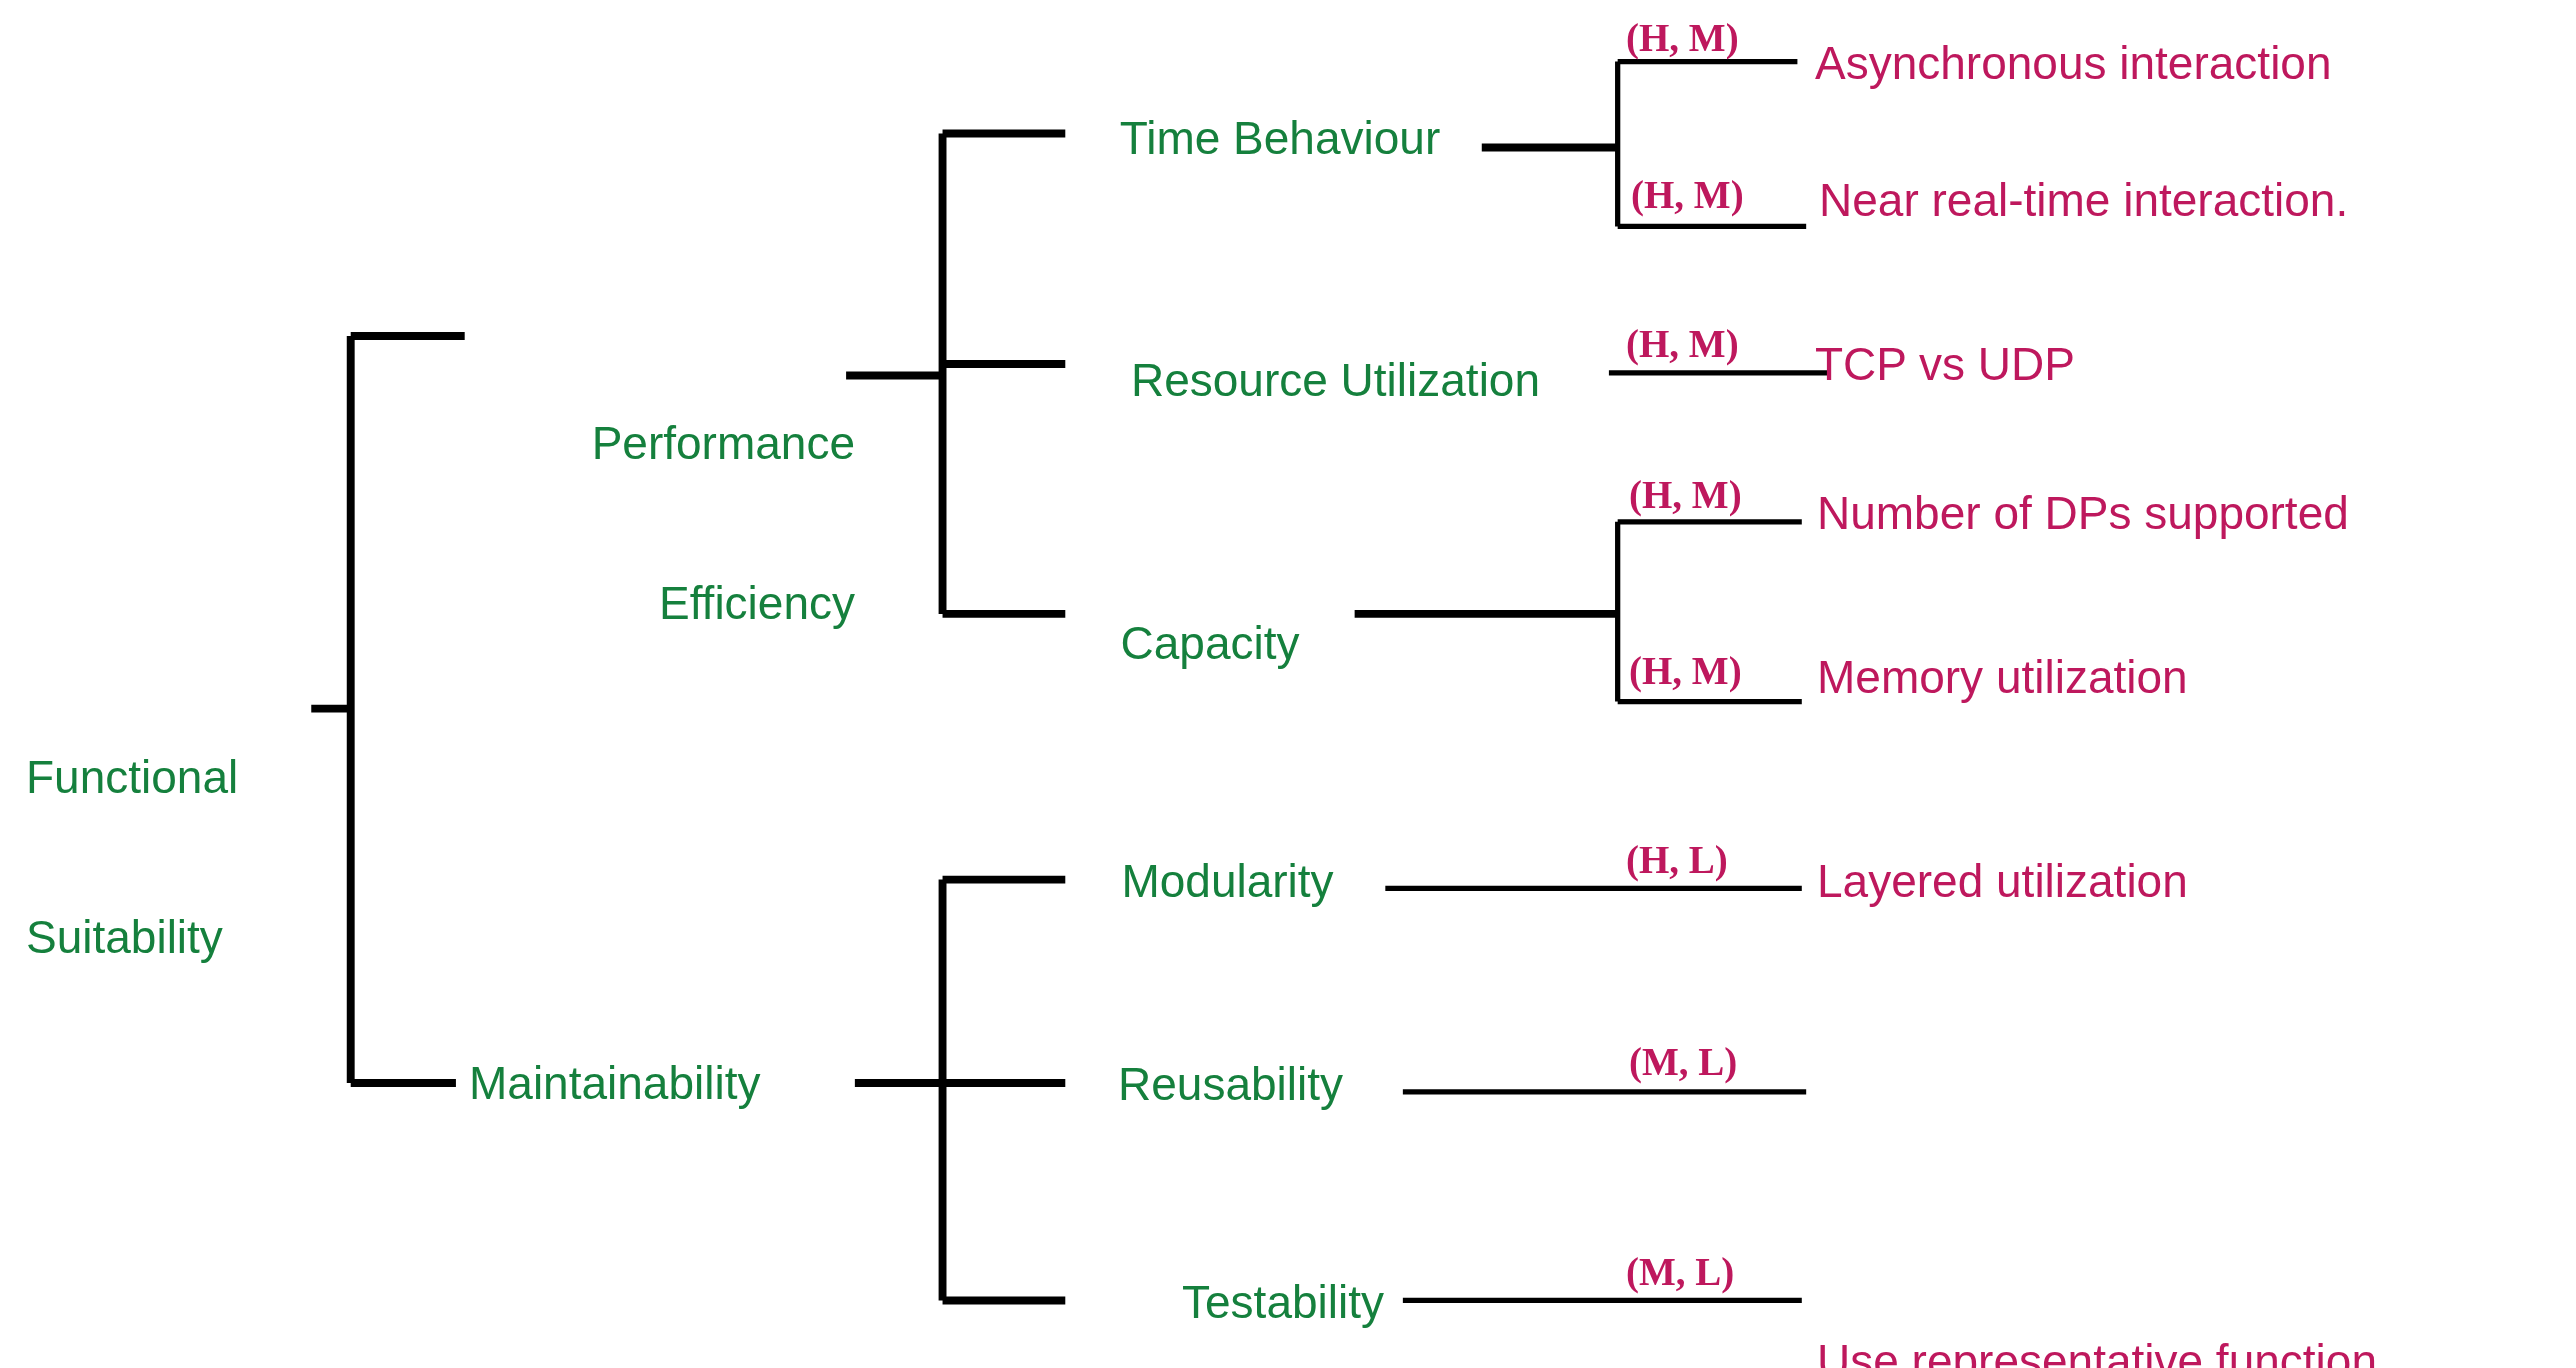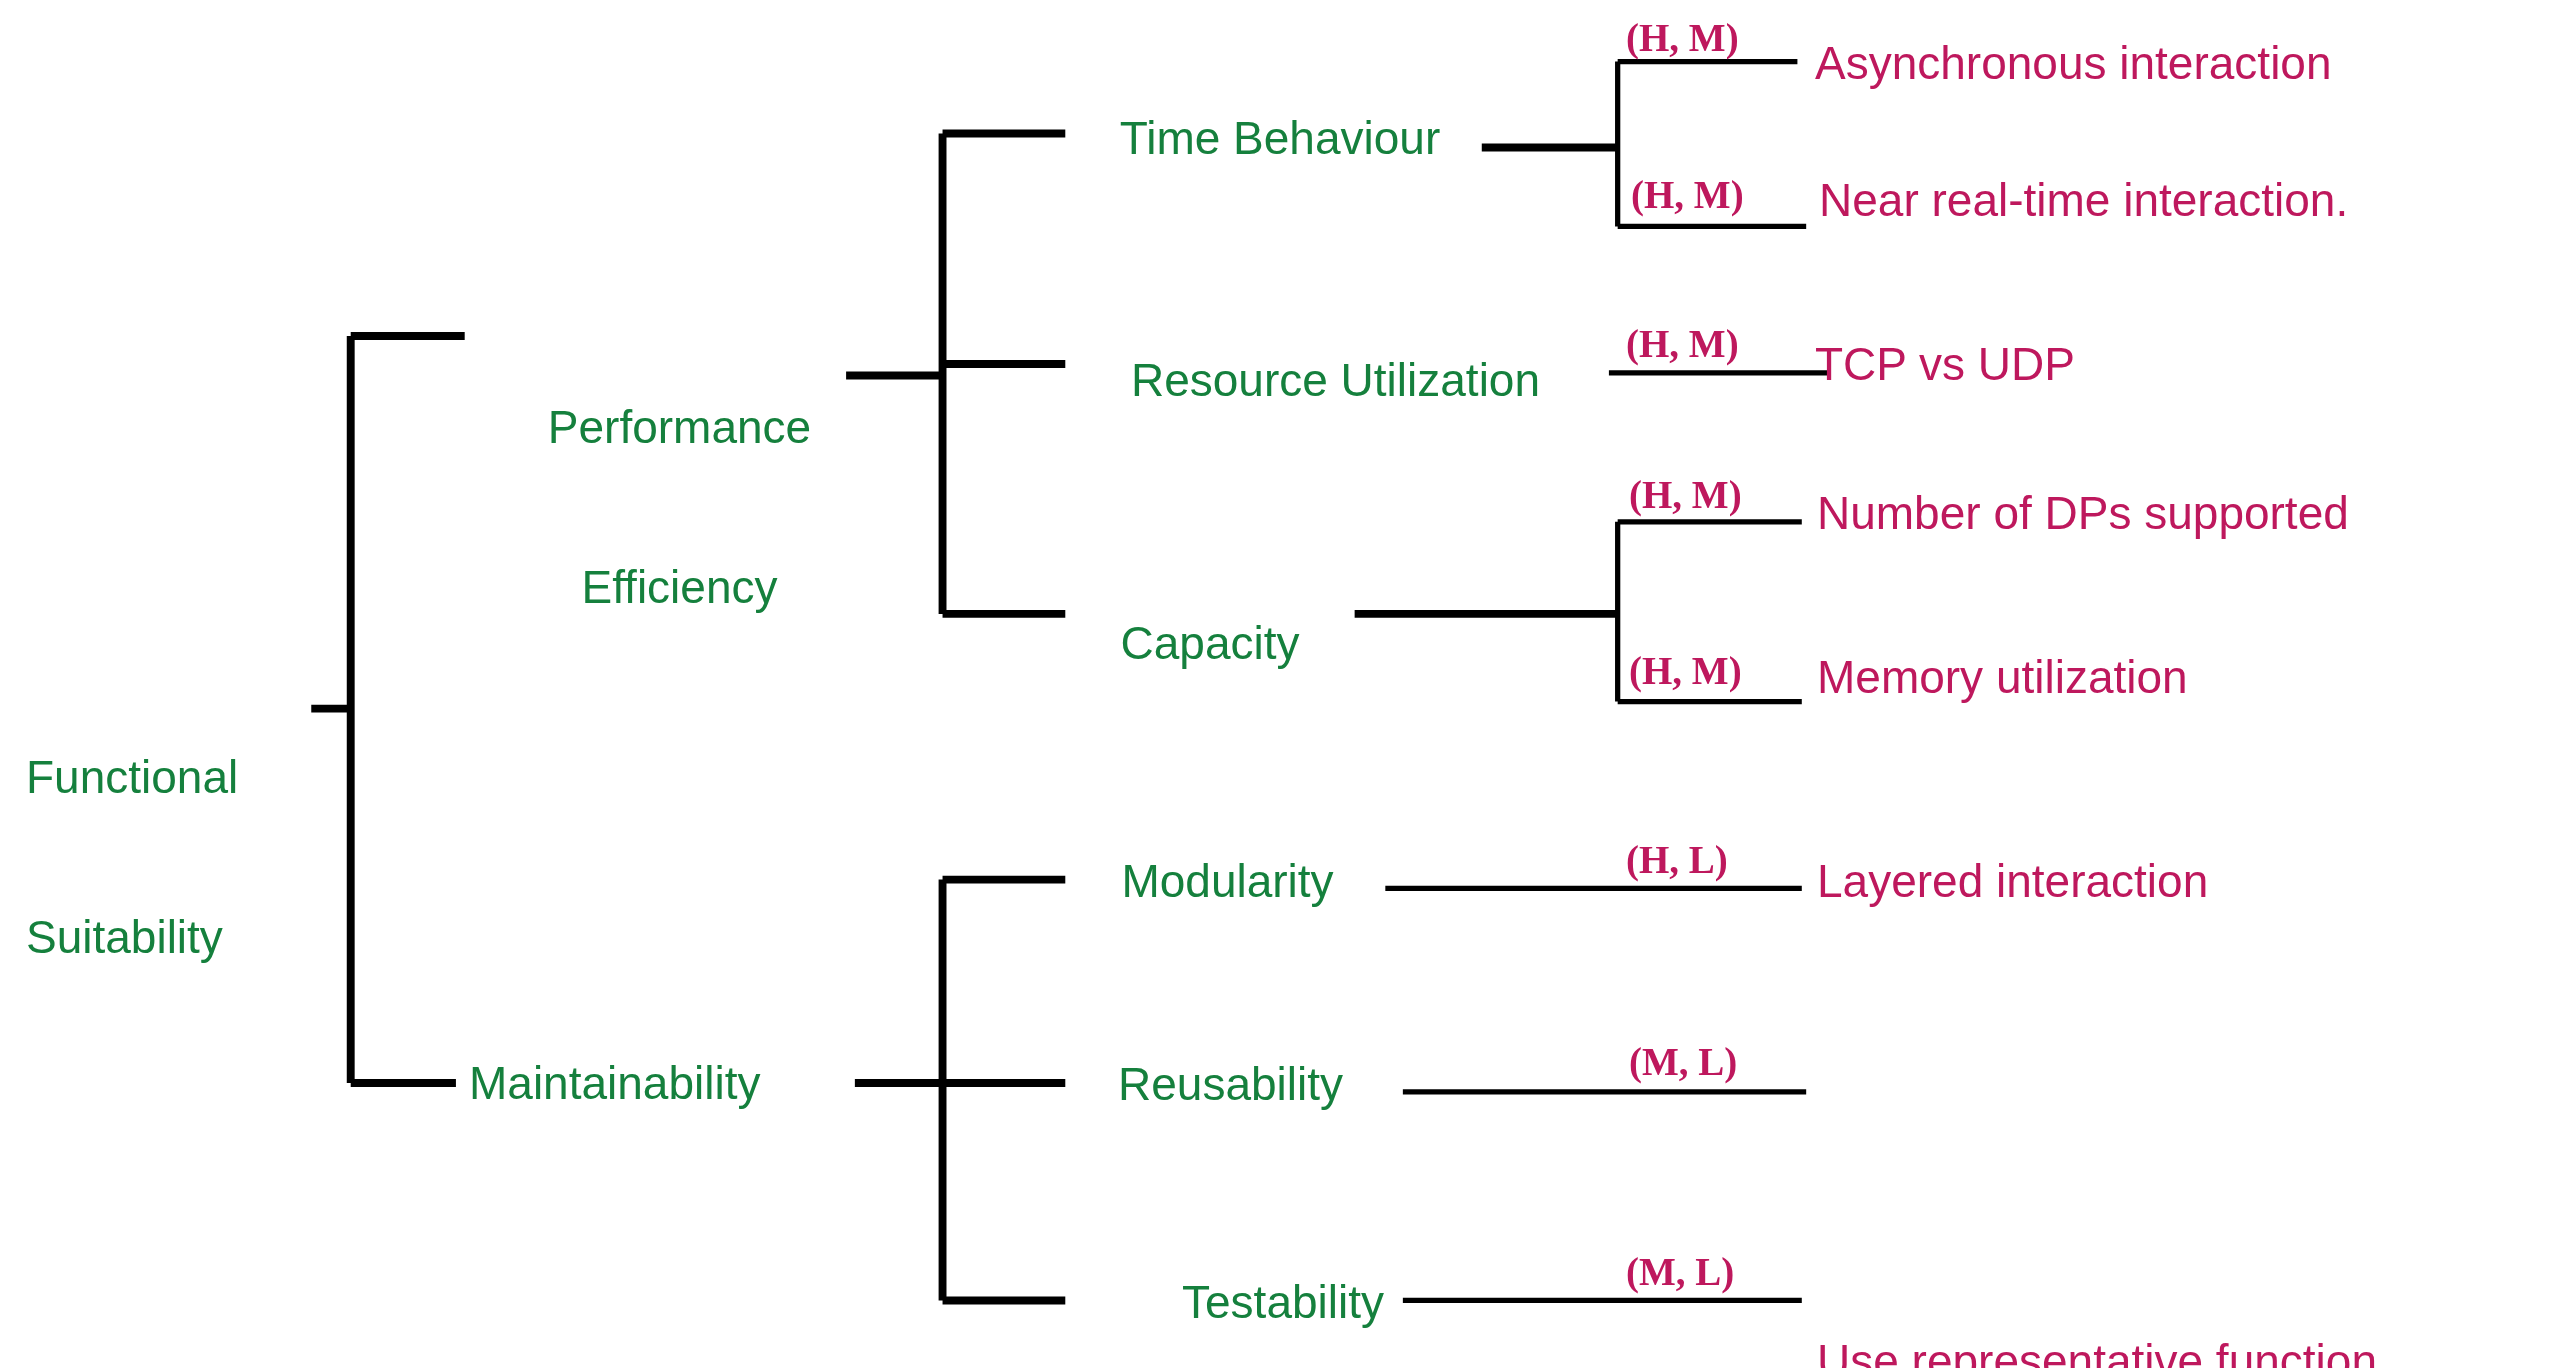--- a/index.html
+++ b/index.html
@@ -103,21 +103,21 @@
     <line class="thin" x1="1600" y1="1245" x2="2060" y2="1245"></line>
 
     <line class="thin" x1="1600" y1="1483" x2="2055" y2="1483"></line>
   </svg>
 
   <div class="node-label" style="left:26px; top:644px; width:289px; text-align:left;">
     <div>Functional</div>
     <div>Suitability</div>
   </div>
 
-  <div class="node-label" style="left:504px; top:294px; width:351px; text-align:center;">
+  <div class="node-label" style="left:504px; top:310px; width:351px; text-align:right;">
     <div>Performance</div>
     <div>Efficiency</div>
   </div>
 
   <div class="node-label" style="left:469px; top:1057px; width:395px; text-align:left;">Maintainability</div>
 
   <div class="node-label" style="left:1074px; top:112px; width:412px; text-align:center;">Time Behaviour</div>
 
   <div class="node-label" style="left:1068px; top:354px; width:535px; text-align:center;">Resource Utilization</div>
 
@@ -148,21 +148,21 @@
   <div class="leaf-label" style="left:1815px; top:37px;">Asynchronous interaction</div>
 
   <div class="leaf-label" style="left:1819px; top:174px;">Near real-time interaction.</div>
 
   <div class="leaf-label" style="left:1815px; top:338px;">TCP vs UDP</div>
 
   <div class="leaf-label" style="left:1817px; top:487px;">Number of DPs supported</div>
 
   <div class="leaf-label" style="left:1817px; top:651px;">Memory utilization</div>
 
-  <div class="leaf-label" style="left:1817px; top:855px;">Layered interaction</div>
+  <div class="leaf-label" style="left:1817px; top:855px;">Layered utilization</div>
 
 
   <div class="leaf-label" style="left:1817px; top:1228px; width:728px;">
     <div>Use representative function</div>
     
   </div>
 
 </div>
 
 

